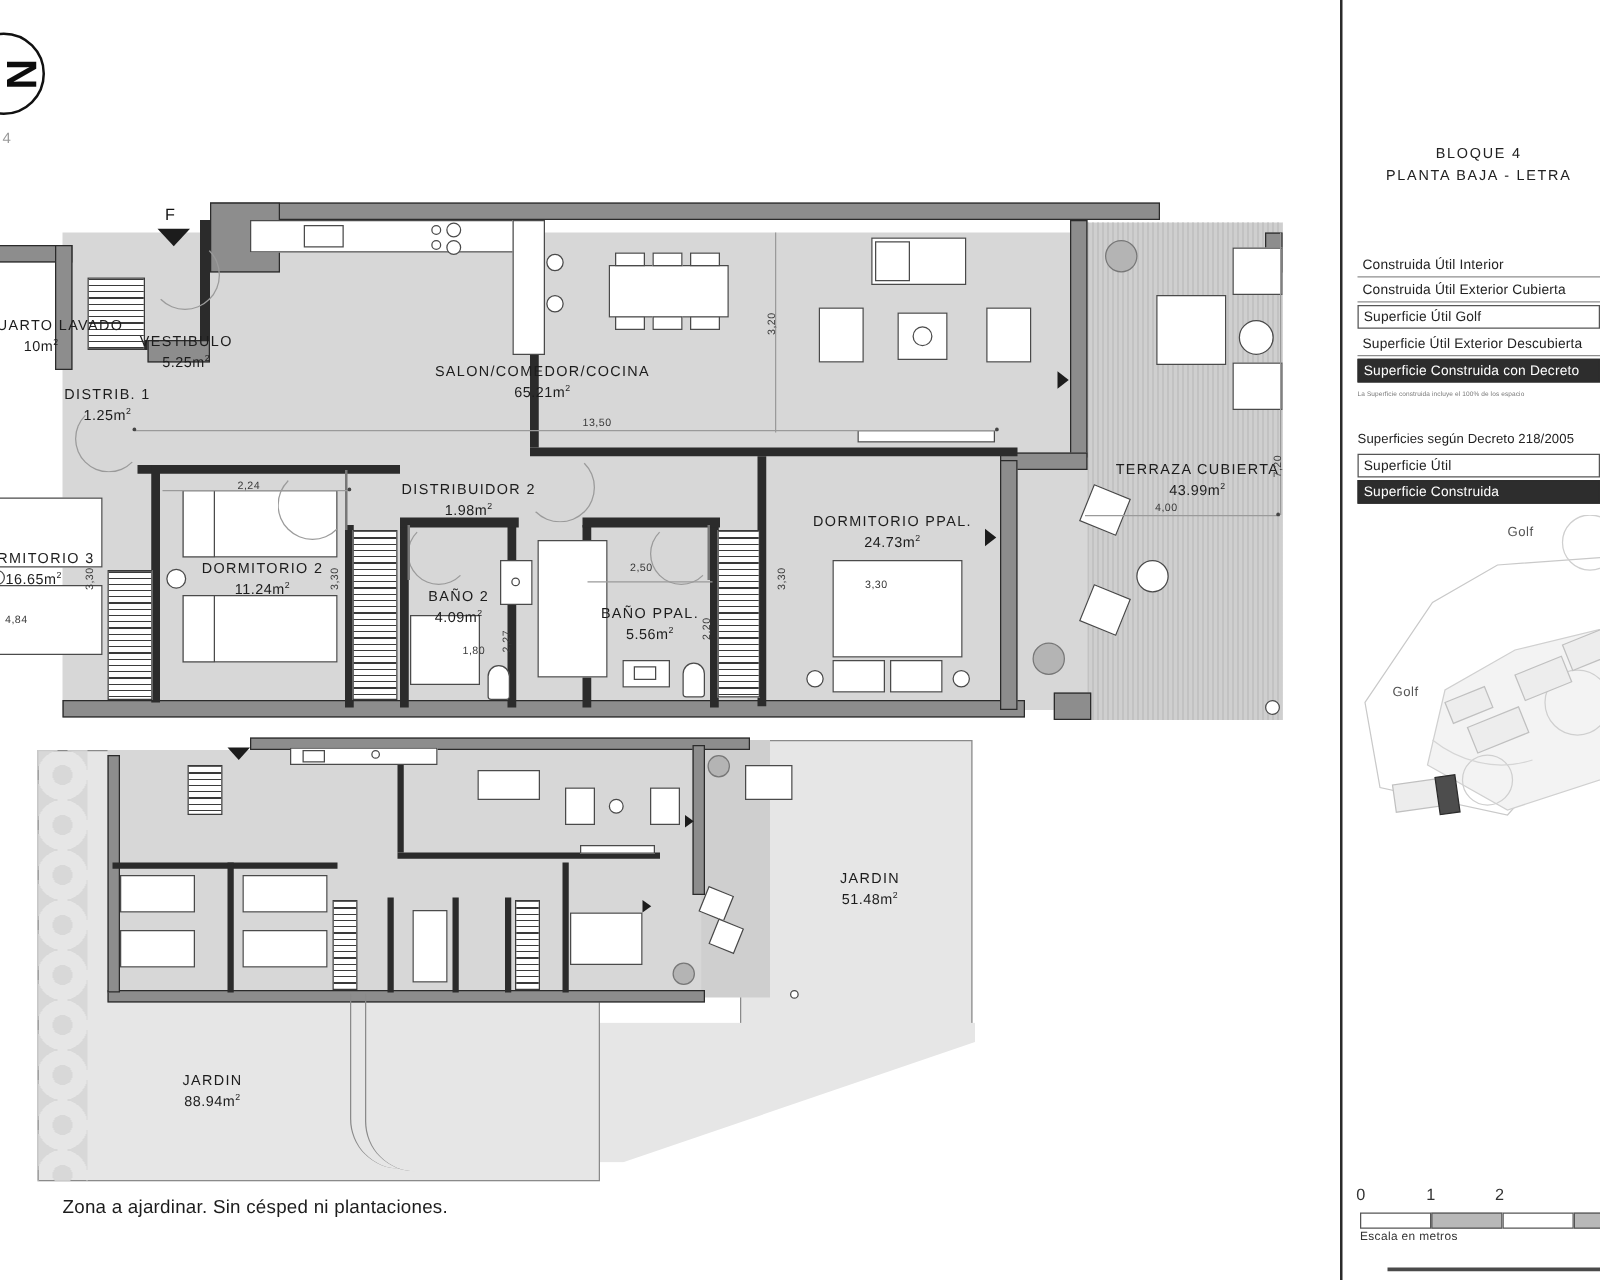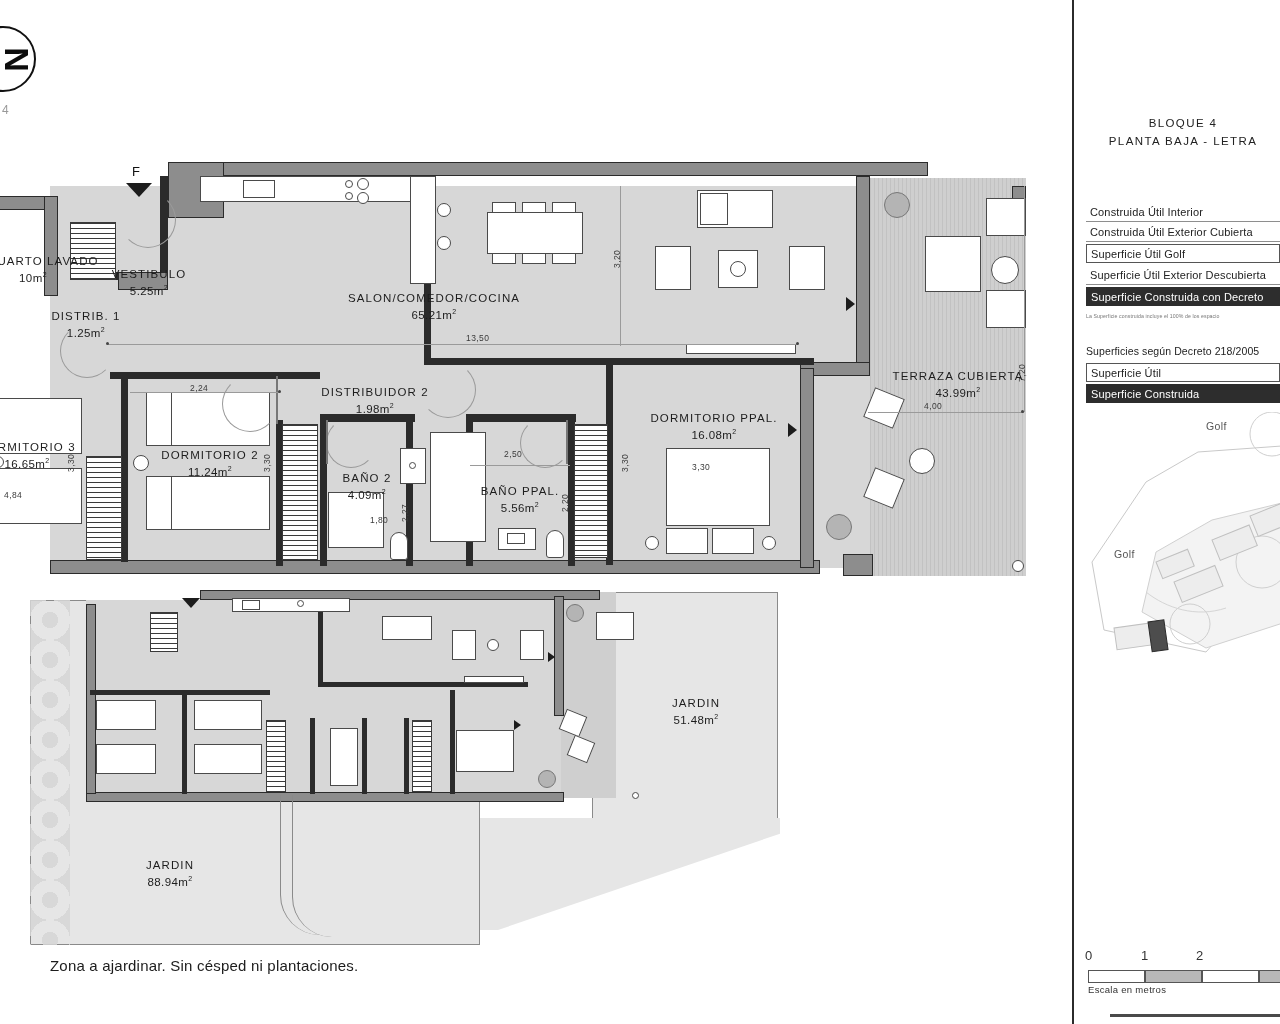--- a/index.html
+++ b/index.html
@@ -247,21 +247,21 @@
     <div class="area"><span>4.09m</span><span class="sup">2</span></div>
   </div>
 
   <div class="room-label" style="left:470px;top:485px;width:100px;">
     <div>BAÑO PPAL.</div>
     <div class="area"><span>5.56m</span><span class="sup">2</span></div>
   </div>
 
   <div class="room-label" style="left:642px;top:412px;width:144px;">
     <div>DORMITORIO PPAL.</div>
-    <div class="area"><span>16.08m</span><span class="sup">2</span></div>
+    <div class="area"><span>24.73m</span><span class="sup">2</span></div>
   </div>
 
   <div class="room-label" style="left:888px;top:370px;width:140px;">
     <div>TERRAZA CUBIERTA</div>
     <div class="area"><span>43.99m</span><span class="sup">2</span></div>
   </div>
 
   <div class="dimline h" style="left:108px;top:344px;width:690px;"></div>
   <div class="dotend" style="left:106px;top:342px;"></div>
   <div class="dotend" style="left:796px;top:342px;"></div>

